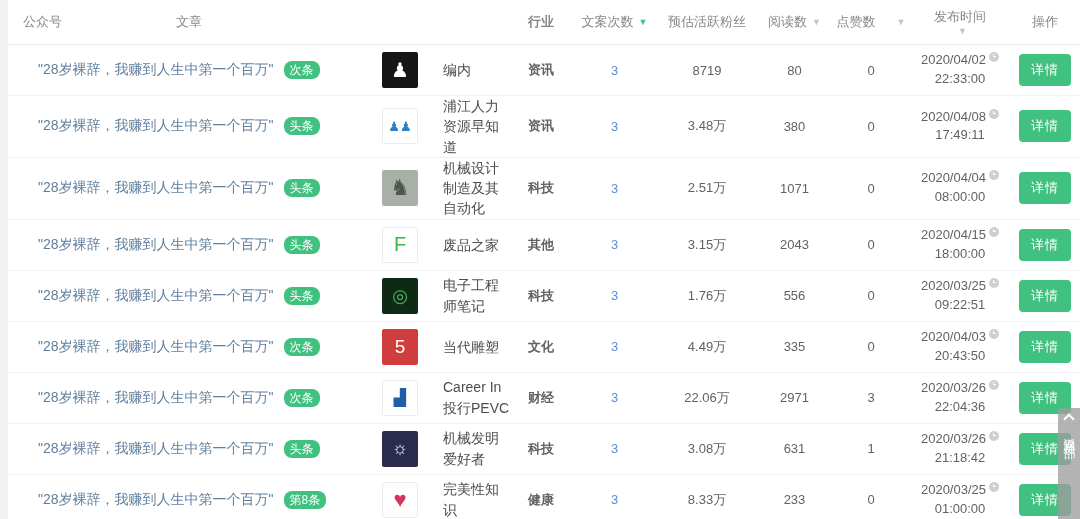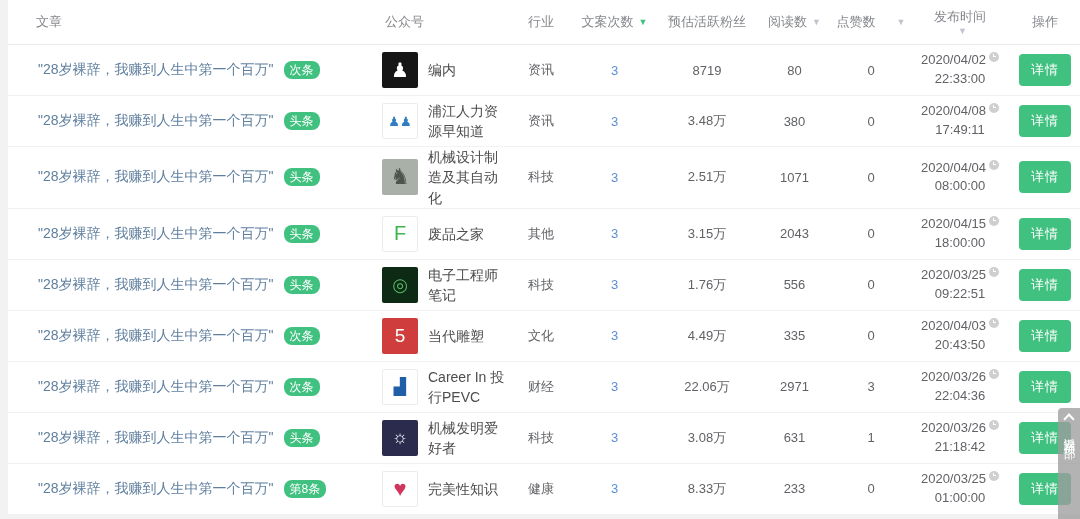--- a/index.html
+++ b/index.html
@@ -12,63 +12,63 @@
   .page{position:relative;width:1080px;height:519px;overflow:hidden;}
   .panel{position:absolute;left:8px;top:0;width:1072px;height:513px;background:#ffffff;}
   
   .thead{display:flex;align-items:center;height:45px;border-bottom:1px solid #e8eaee;background:#fff;}
   .th{font-size:13px;color:var(--head);display:flex;align-items:center;}
   .tr{display:flex;align-items:center;min-height:51px;border-bottom:1px solid var(--line);background:#fff;}
   .td{display:flex;align-items:center;font-size:13px;color:var(--txt);}
   
   .col-article{width:362px;padding-left:30px;}
   .col-account{width:140px;padding-left:12px;}
-  .col-industry{width:62px;justify-content:center;}
+  .col-industry{width:62px;justify-content:center;font-weight:bold;}
   .col-count{width:85px;justify-content:center;}
   .col-fans{width:100px;justify-content:center;align-items:flex-end;}
   .col-reads{width:75px;justify-content:center;}
   .col-likes{width:78px;justify-content:center;gap:16px;}
   .col-time{width:100px;justify-content:center;}
   .col-action{width:70px;justify-content:center;}
   .th.col-article{padding-left:28px;}
   .th.col-account{padding-left:15px;}
   .th.col-industry,.th.col-count,.th.col-fans,.th.col-reads,.th.col-likes,.th.col-time,.th.col-action{justify-content:center;}
   .sort-arrow{font-size:9px;margin-left:5px;line-height:1;}
   .sort-arrow.active{color:var(--green);}
   .sort-arrow.inactive{color:#c0c4cc;}
   .title{font-size:14px;color:var(--title);cursor:pointer;white-space:nowrap;}
   .badge{display:inline-block;margin-left:10px;padding:3px 6px;border-radius:8px;background:var(--green);color:#fff;font-size:12px;line-height:1;white-space:nowrap;}
   .avatar{width:36px;height:36px;border-radius:2px;display:flex;align-items:center;justify-content:center;flex:none;overflow:hidden;}
   .avatar.bordered{border:1px solid #ececec;}
-  .account-name{margin-left:10px;font-size:14px;color:#4d4d4d;line-height:1.45;width:80px;word-break:break-word;}
+  .account-name{margin-left:25px;font-size:14px;color:#4d4d4d;line-height:1.45;width:80px;word-break:break-word;}
   .count-link{color:var(--link);text-decoration:none;cursor:pointer;}
   .col-time{flex-direction:column;justify-content:flex-end;line-height:1.45;padding:6px 0;}
   .date-line{display:flex;align-items:flex-start;}
   .time-icon{width:10px;height:10px;border-radius:50%;background:#cfcfcf;margin-left:3px;margin-top:1px;position:relative;flex:none;}
   .time-icon::after{content:"";position:absolute;left:4px;top:2px;width:1px;height:3px;background:#fff;}
   .time-icon::before{content:"";position:absolute;left:4px;top:4px;width:3px;height:1px;background:#fff;}
   .detail-btn{background:var(--green);color:#fff;border:none;border-radius:4px;font-size:13px;padding:7px 12px;cursor:pointer;font-family:inherit;letter-spacing:1px;}
   
   .back-top{position:absolute;right:0;top:408px;width:22px;height:120px;background:rgba(158,158,158,0.78);border-radius:4px 0 0 4px;display:flex;flex-direction:column;align-items:center;padding-top:7px;cursor:pointer;}
   .chevron-up{width:8px;height:8px;border-top:2px solid #fff;border-left:2px solid #fff;transform:rotate(45deg);margin-bottom:5px;flex:none;}
   .back-top-label{writing-mode:vertical-rl;color:#fff;font-size:12px;letter-spacing:3px;}
 </style>
 </head>
 <body>
 
 <div class="page">
   <div class="panel">
     <div class="thead">
+  <div class="th col-account">
+    <span>公众号</span>
+
+  </div>
+
   <div class="th col-article">
     <span>文章</span>
-
-  </div>
-
-  <div class="th col-account">
-    <span>公众号</span>
 
   </div>
 
   <div class="th col-industry">
     <span>行业</span>
 
   </div>
 
   <div class="th col-count">
     <span>文案次数</span>

